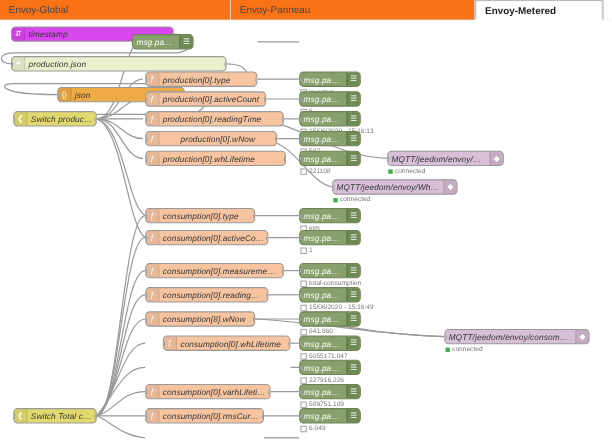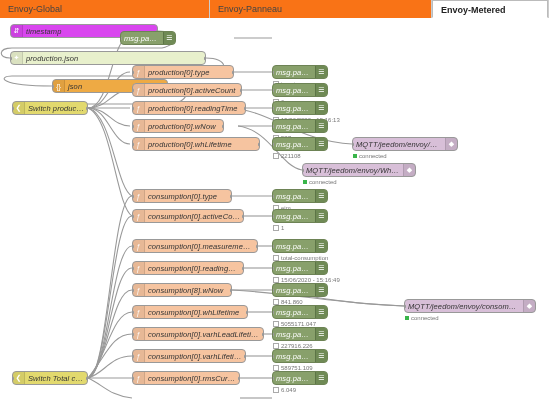--- a/index.html
+++ b/index.html
@@ -351,38 +351,38 @@
     <div class="port in"></div>
     <div class="lbl">msg.payload</div>
     <div class="ic right">☰</div>
     <div class="dbgtab"></div>
   </div>
   <div class="status" style="left:273px;top:81px;">
     <span class="dot ring"></span>
     <span>6</span>
   </div>
 
-  <div class="node n-func" style="left:132px;top:83px;width:114px;">
+  <div class="node n-func" style="left:132px;top:83px;width:126px;">
     <div class="ic">ƒ</div>
     <div class="lbl">production[0].readingTime</div>
     <div class="port in"></div>
     <div class="port out"></div>
   </div>
   <div class="node n-debug" style="left:272px;top:83px;width:56px;">
     <div class="port in"></div>
     <div class="lbl">msg.payload</div>
     <div class="ic right">☰</div>
     <div class="dbgtab"></div>
   </div>
   <div class="status" style="left:273px;top:99px;">
     <span class="dot ring"></span>
     <span>15/06/2020 - 15:16:13</span>
   </div>
 
-  <div class="node n-func" style="left:132px;top:101px;width:92px;">
+  <div class="node n-func" style="left:132px;top:101px;width:120px;text-align:center;">
     <div class="ic">ƒ</div>
     <div class="lbl">production[0].wNow</div>
     <div class="port in"></div>
     <div class="port out"></div>
   </div>
   <div class="node n-debug" style="left:272px;top:101px;width:56px;">
     <div class="port in"></div>
     <div class="lbl">msg.payload</div>
     <div class="ic right">☰</div>
     <div class="dbgtab"></div>
@@ -509,43 +509,37 @@
     <div class="port in"></div>
     <div class="lbl">msg.payload</div>
     <div class="ic right">☰</div>
     <div class="dbgtab"></div>
   </div>
   <div class="status" style="left:273px;top:281px;">
     <span class="dot ring"></span>
     <span>841.860</span>
   </div>
 
-  <div class="node n-func" style="left:132px;top:287px;width:116px;">
+  <div class="node n-func" style="left:148px;top:287px;width:116px;">
     <div class="ic">ƒ</div>
     <div class="lbl">consumption[0].whLifetime</div>
     <div class="port in"></div>
     <div class="port out"></div>
   </div>
   <div class="node n-debug" style="left:272px;top:287px;width:56px;">
     <div class="port in"></div>
     <div class="lbl">msg.payload</div>
     <div class="ic right">☰</div>
     <div class="dbgtab"></div>
   </div>
   <div class="status" style="left:273px;top:303px;">
     <span class="dot ring"></span>
     <span>5055171.047</span>
   </div>
 
-  <div class="node n-func" style="left:132px;top:309px;width:132px;">
-    <div class="ic">ƒ</div>
-    <div class="lbl">consumption[0].varhLeadLifetime</div>
-    <div class="port in"></div>
-    <div class="port out"></div>
-  </div>
   <div class="node n-debug" style="left:272px;top:309px;width:56px;">
     <div class="port in"></div>
     <div class="lbl">msg.payload</div>
     <div class="ic right">☰</div>
     <div class="dbgtab"></div>
   </div>
   <div class="status" style="left:273px;top:325px;">
     <span class="dot ring"></span>
     <span>227916.226</span>
   </div>

